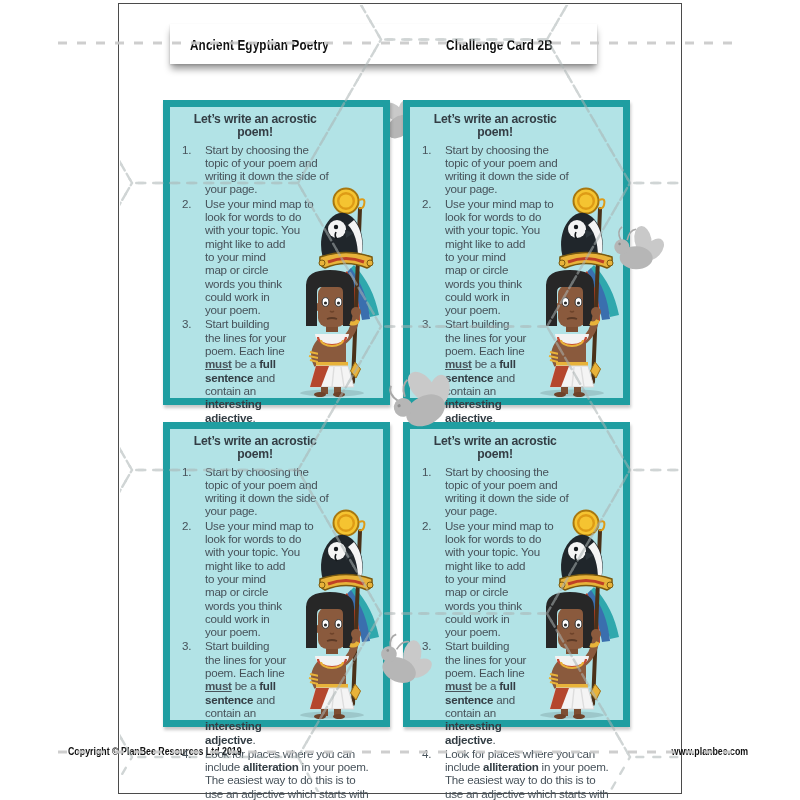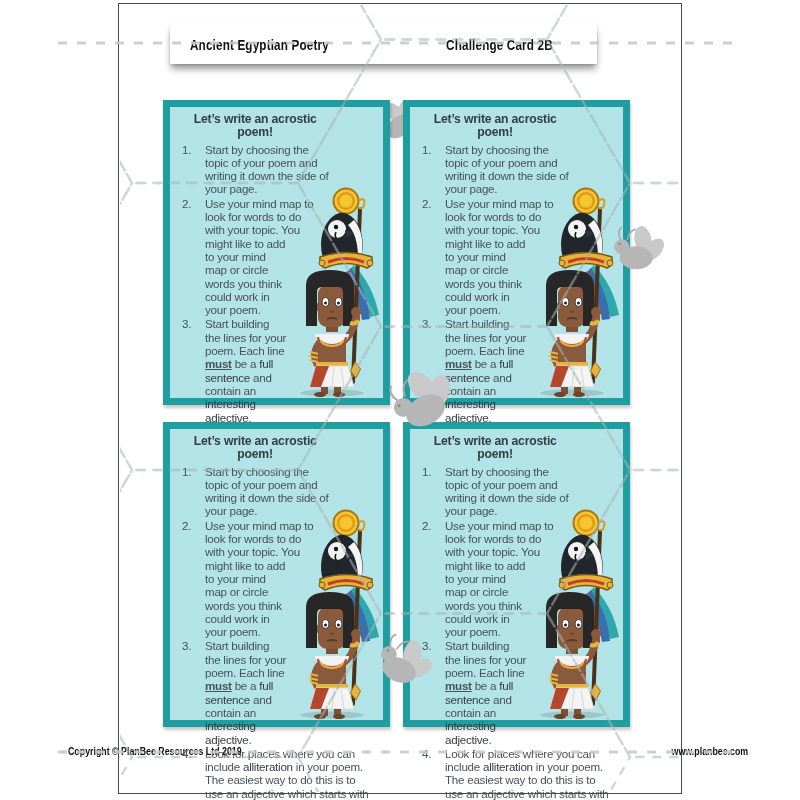--- a/index.html
+++ b/index.html
@@ -62,21 +62,21 @@
     text-align:center;font-weight:bold;color:var(--ink-dark);
     font-size:12.2px;margin:0 0 3px 0;letter-spacing:-0.2px;
   }
   .char-spacer{
     float:right;width:96px;height:204px;margin-top:82px;
     shape-outside:polygon(100% 0%,58% 0%,56% 31%,40% 33%,40% 44%,12% 47%,10% 72%,18% 76%,14% 100%,100% 100%);
     shape-margin:4px;
   }
   .item{position:relative;padding-left:26px;margin-bottom:1px;}
   .item .num{position:absolute;left:3px;top:0;}
-  .item b{font-weight:normal;color:var(--ink-dark);}
+  .item b{font-weight:bold;color:var(--ink-dark);}
   .item u{text-decoration:underline;font-weight:bold;}
   .char{
     position:absolute;right:-3px;bottom:1px;width:112px;height:212px;z-index:2;pointer-events:none;
   }
   
   .overlay{position:absolute;left:0;top:0;width:800px;height:800px;pointer-events:none;}
   .z-backbees{z-index:5;}
   .z-frontbees{z-index:20;}
   .z-watermark{z-index:30;}
 </style>

